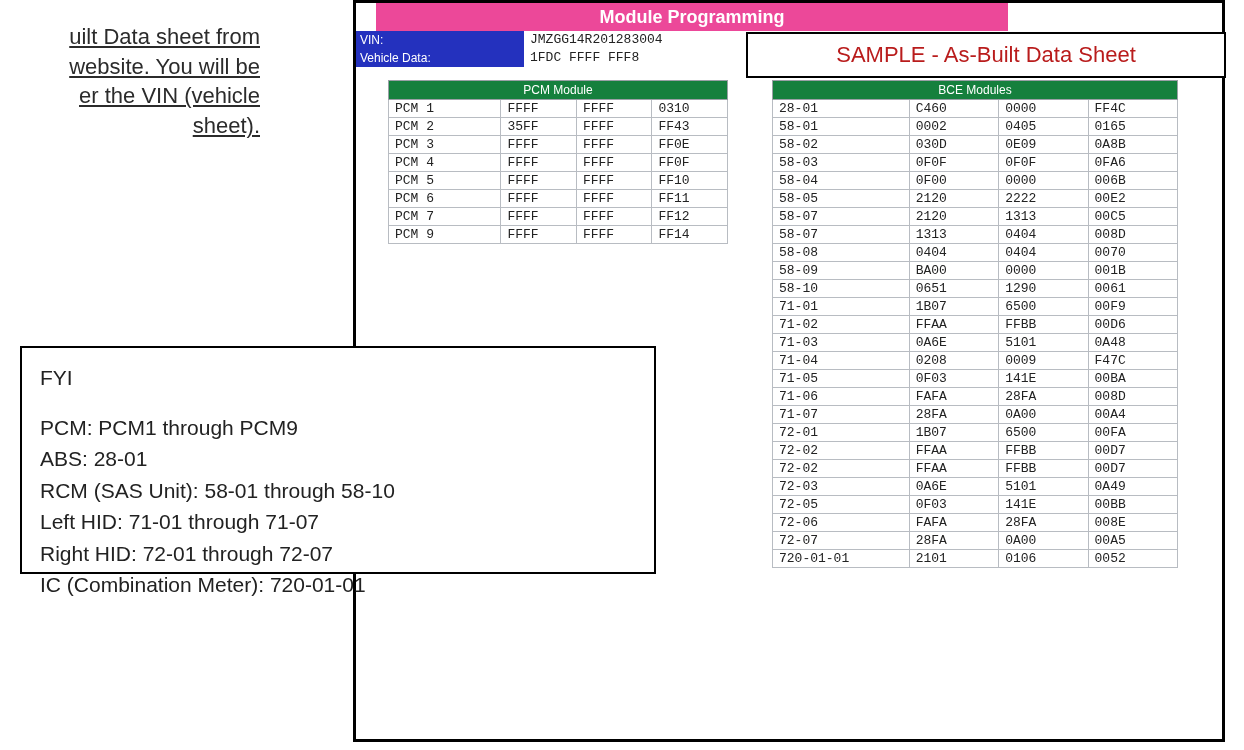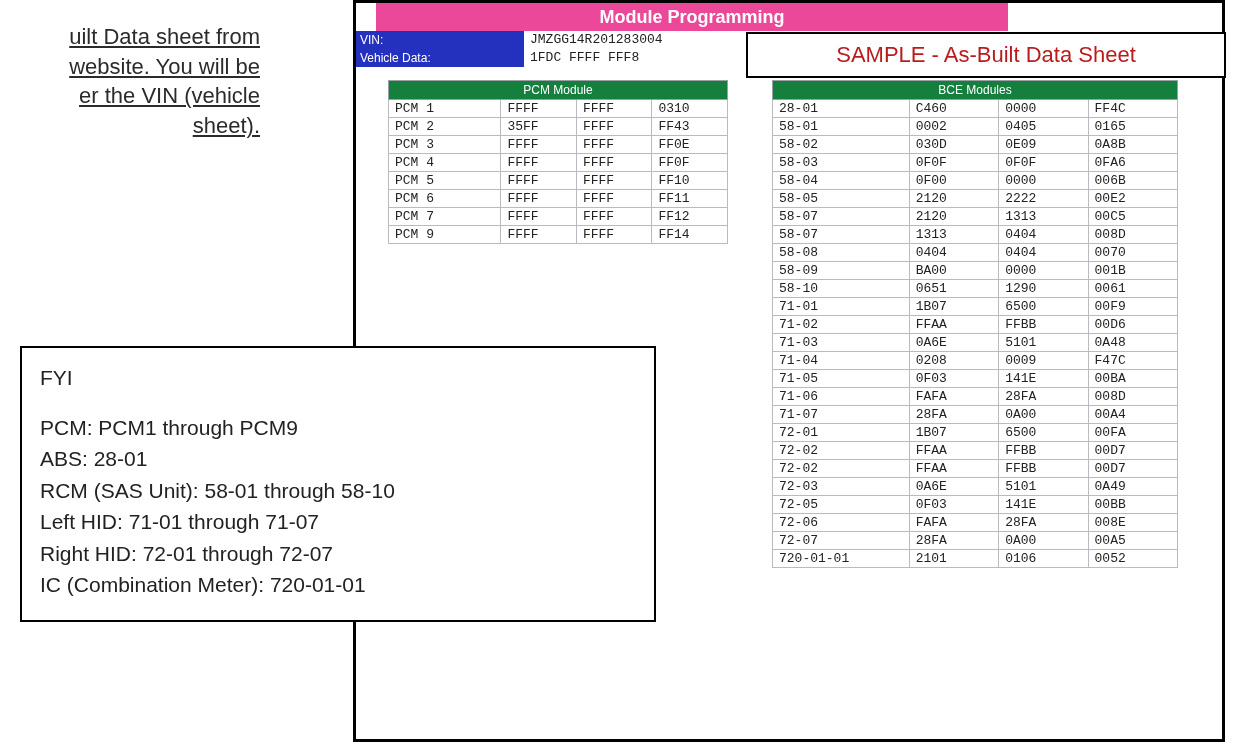--- a/index.html
+++ b/index.html
@@ -127,21 +127,21 @@
   .bce-table { top: 80px; left: 772px; width: 406px; }
   .bce-table td.c1 { width: 120px; }
   .bce-table td.cx { width: 74px; }
 
   
   .fyi-box {
     position: absolute;
     top: 346px;
     left: 20px;
     width: 636px;
-    height: 276px;
+    height: 228px;
     background: #fff;
     border: 2px solid #000;
     padding: 14px 18px 0 18px;
     box-sizing: border-box;
     font-size: 21px;
     line-height: 1.5;
     color: #222;
   }
   .fyi-title { margin-bottom: 18px; }
 </style>

